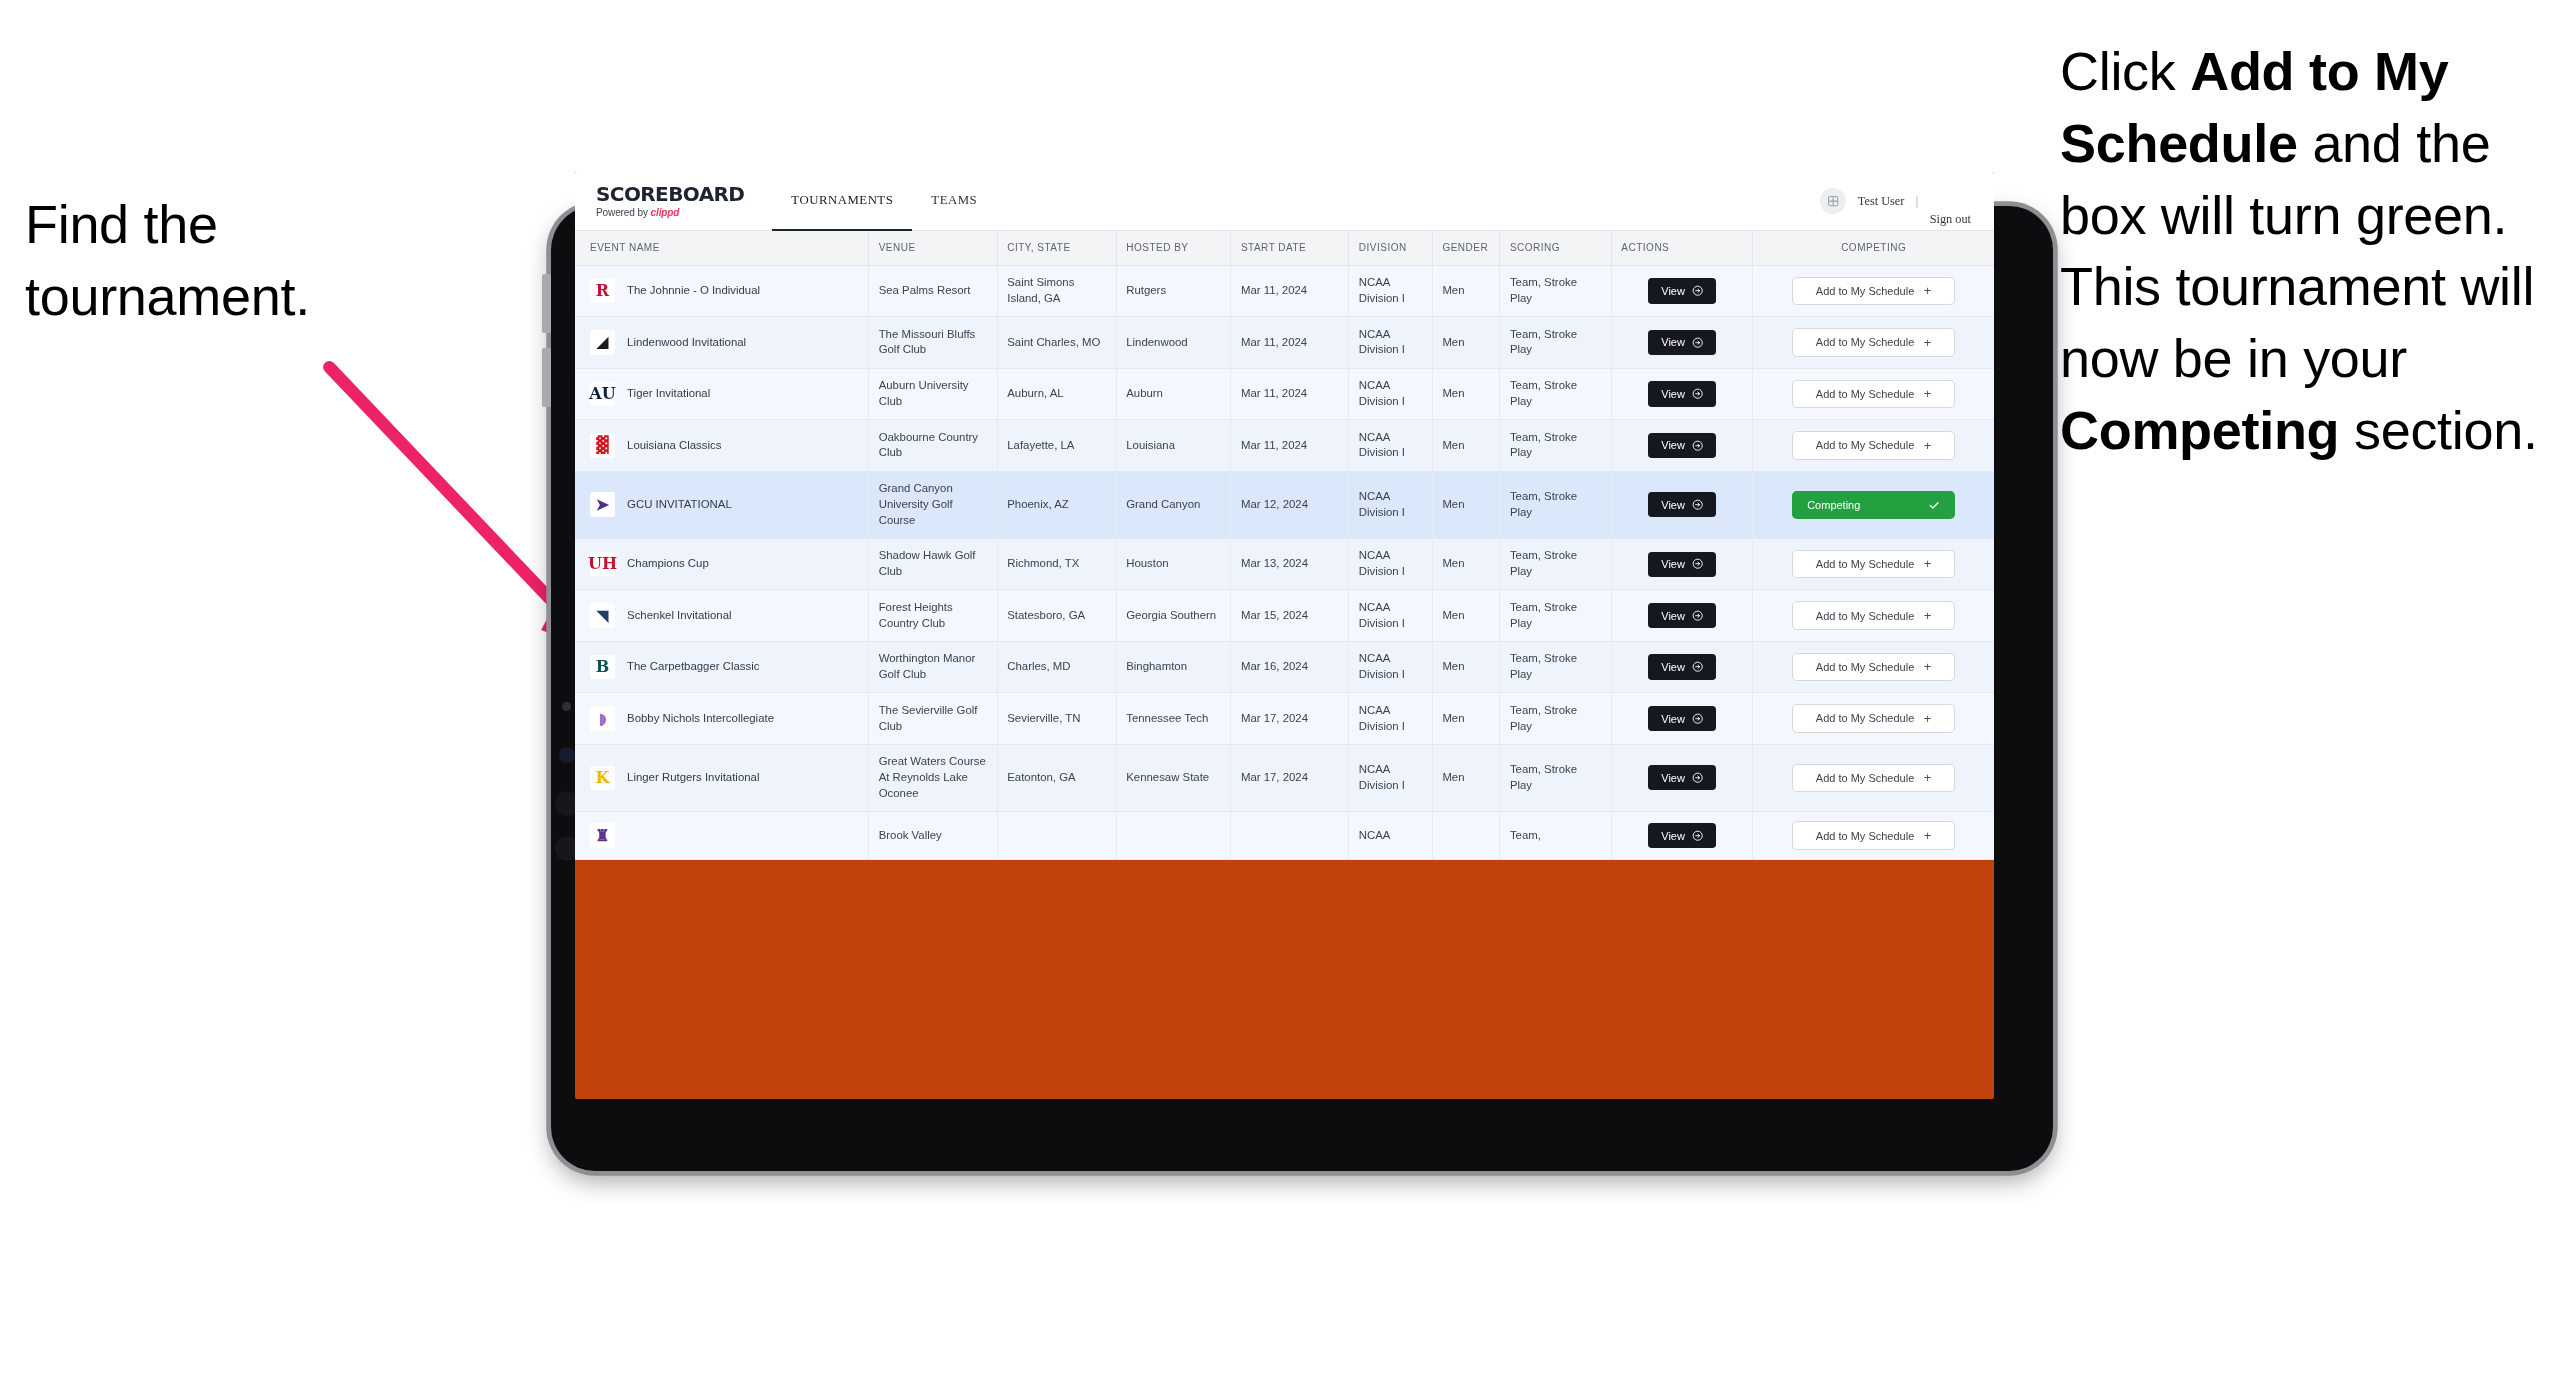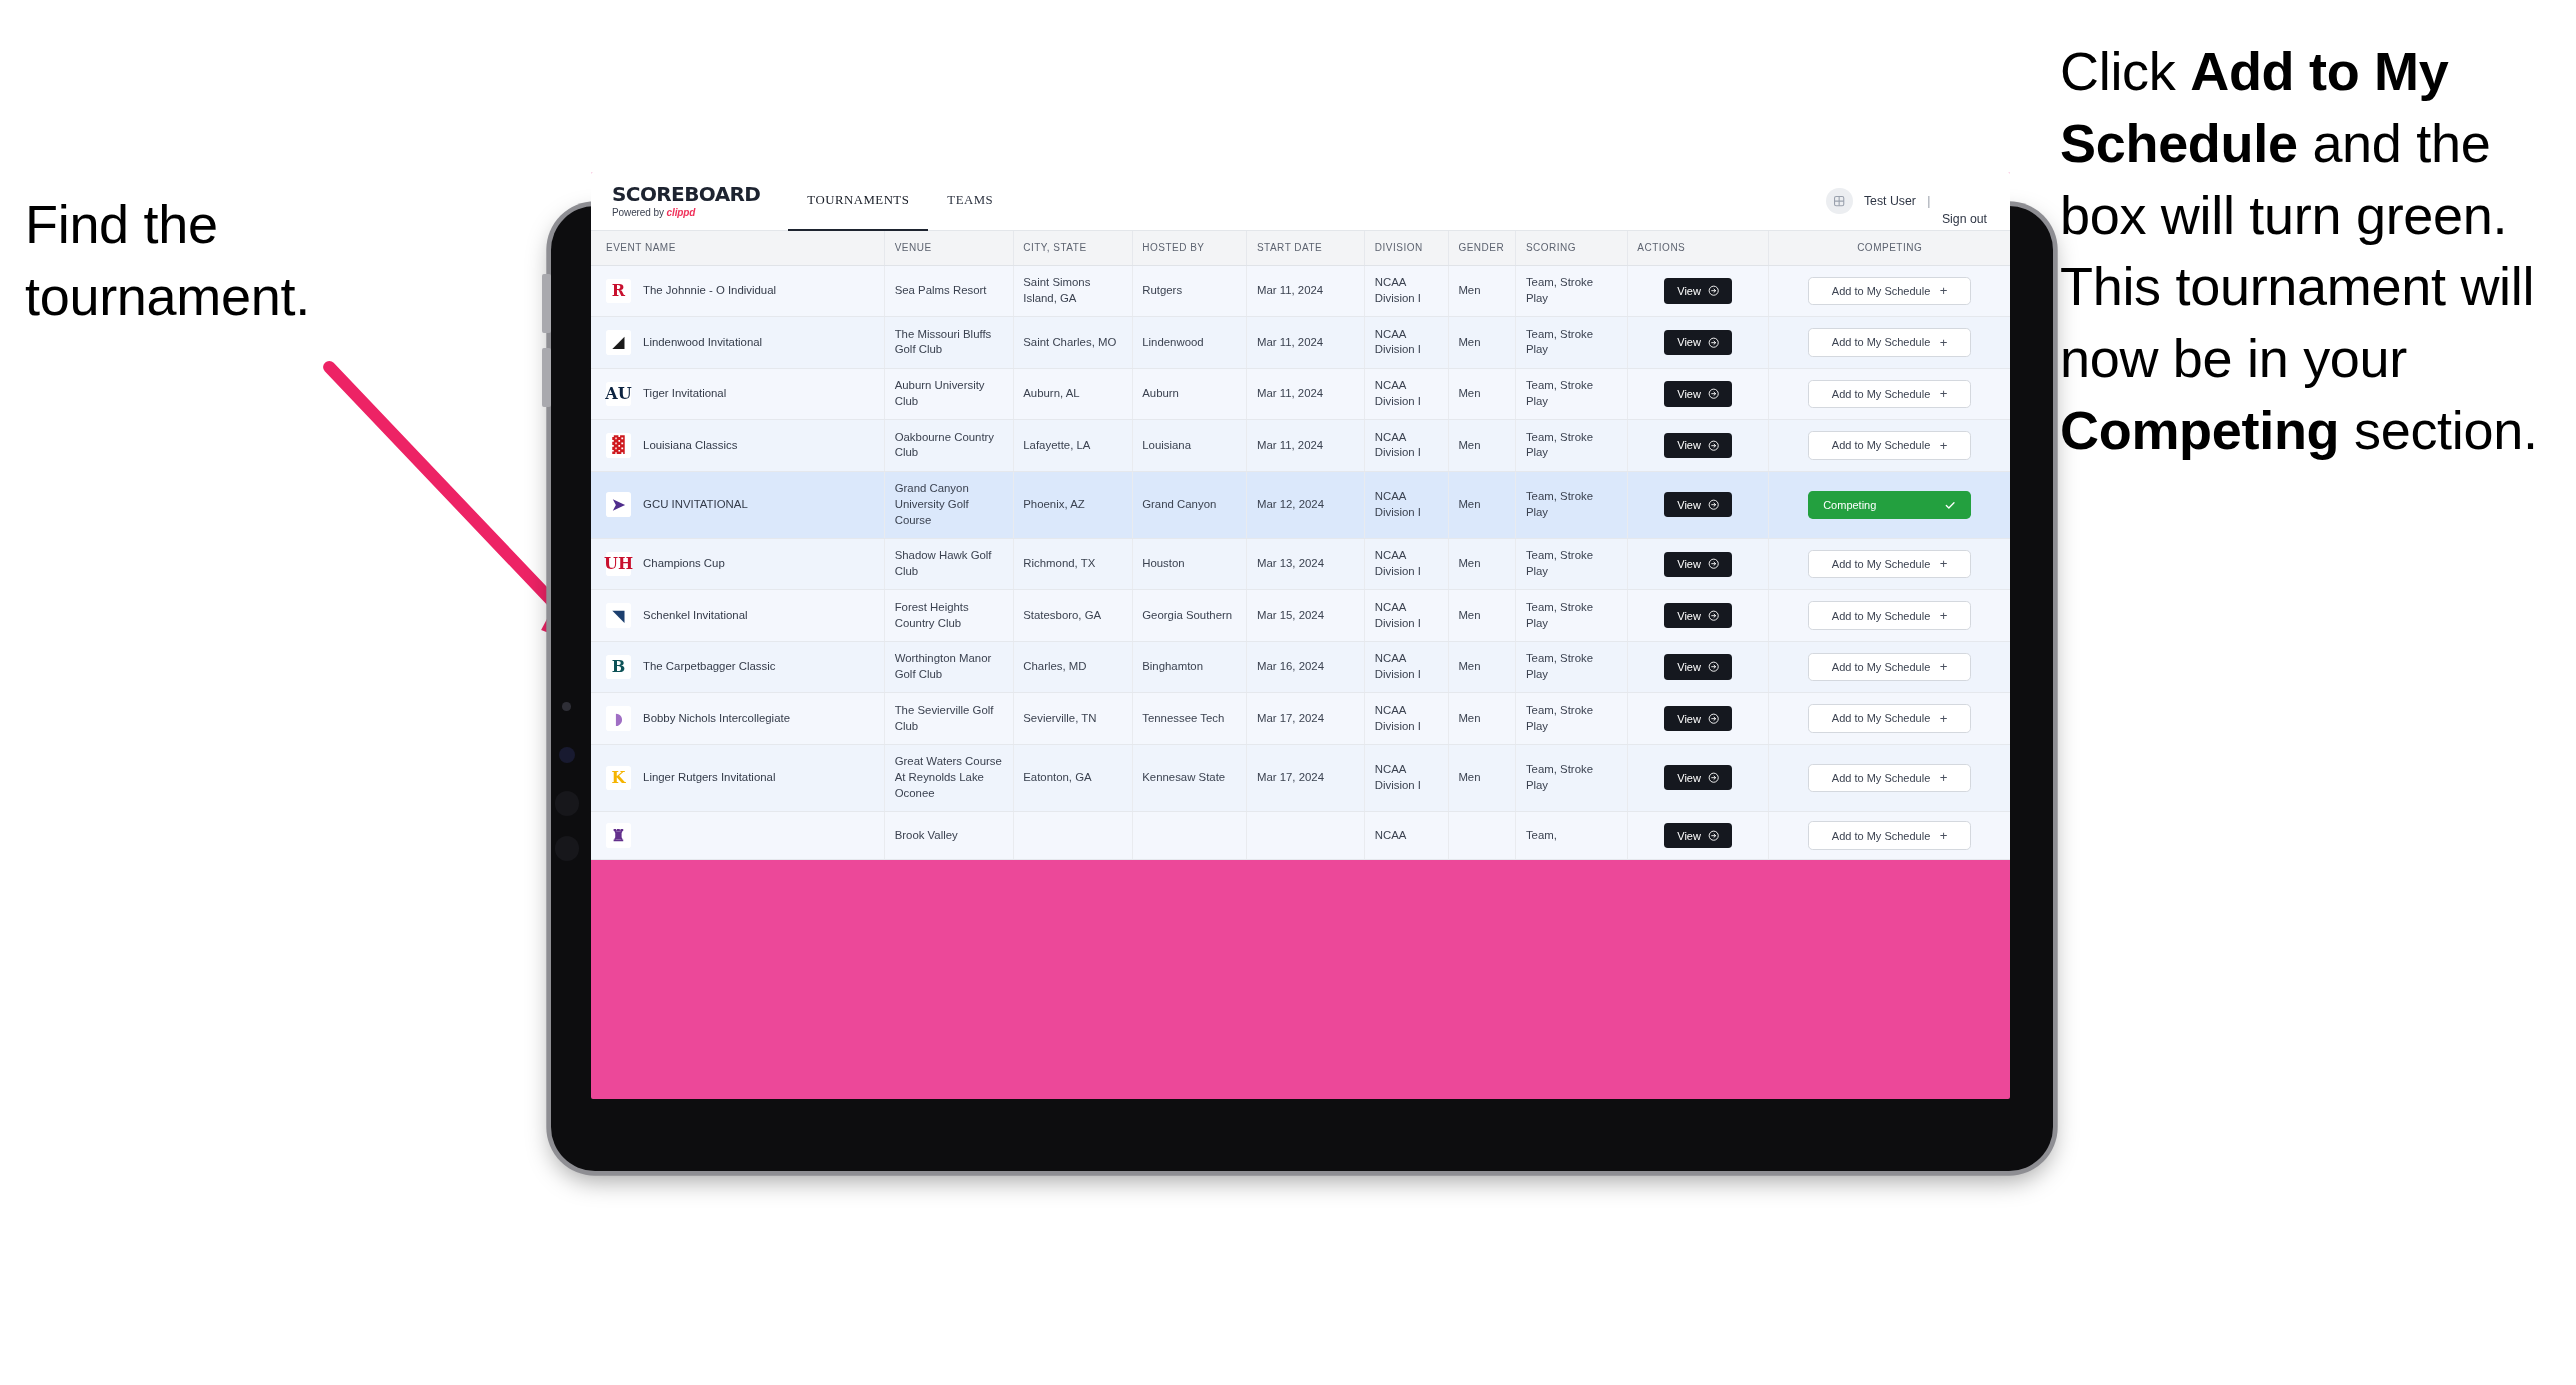--- a/index.html
+++ b/index.html
@@ -42,23 +42,23 @@
   #btn-left-2 { left: -9.5px; top: 142px; width: 9.5px; height: 59px; }
   .cam-dot { position: absolute; border-radius: 50%; background: #17171b; }
   #cam-1 { left: 11.4px; top: 496px; width: 8.5px; height: 8.5px; background:#2e2e36; }
   #cam-2 { left: 7.6px; top: 541px; width: 16px; height: 16px; background:#181a30; }
   #cam-3 { left: 3.8px; top: 585px; width: 24.6px; height: 24.6px; }
   #cam-4 { left: 3.8px; top: 630px; width: 24.6px; height: 24.6px; }
 
   
   #screen {
     position: absolute;
-    left: 40px; top: -34px;
+    left: 24px; top: -34px;
     width: 1419px; height: 927px;
-    background: #ec4899;
+    background: #c2410c;
     overflow: hidden;
     border-radius: 1.9px;
   }
   #screen-inner { position: absolute; left: 0; top: 0; width: 1419px; }
 
   
   #app-header {
     display: flex; align-items: stretch;
     height: 59px;
     background: #fff;
@@ -79,21 +79,21 @@
     padding: 0 19px;
     font-size: 12.8px; letter-spacing: 0.5px;
     color: #2d3340;
     border-bottom: 2.8px solid transparent;
     margin-bottom: -0.9px;
     cursor: pointer;
     font-family: Liberation Serif, serif;
   }
   .nav-tab.active { border-bottom-color: #1e2430; color: #161b25; }
 
-  #header-right { margin-left: auto; display: flex; align-items: center; padding-right: 23px; gap: 11.4px; }
+  #header-right { margin-left: auto; display: flex; align-items: center; padding-right: 23px; gap: 11.4px; font-family: Liberation Serif, serif; }
   #avatar {
     width: 26.5px; height: 26.5px; border-radius: 50%;
     background: #eceef1; display: flex; align-items: center; justify-content: center;
   }
   #avatar svg { width: 12.3px; height: 12.3px; }
   #user-name, #signout { font-size: 12.3px; color: #2f3645; }
   #signout { cursor: pointer; margin-top: 36px; }
   #sep { font-size: 12.3px; color: #9aa0ab; }
 
   

